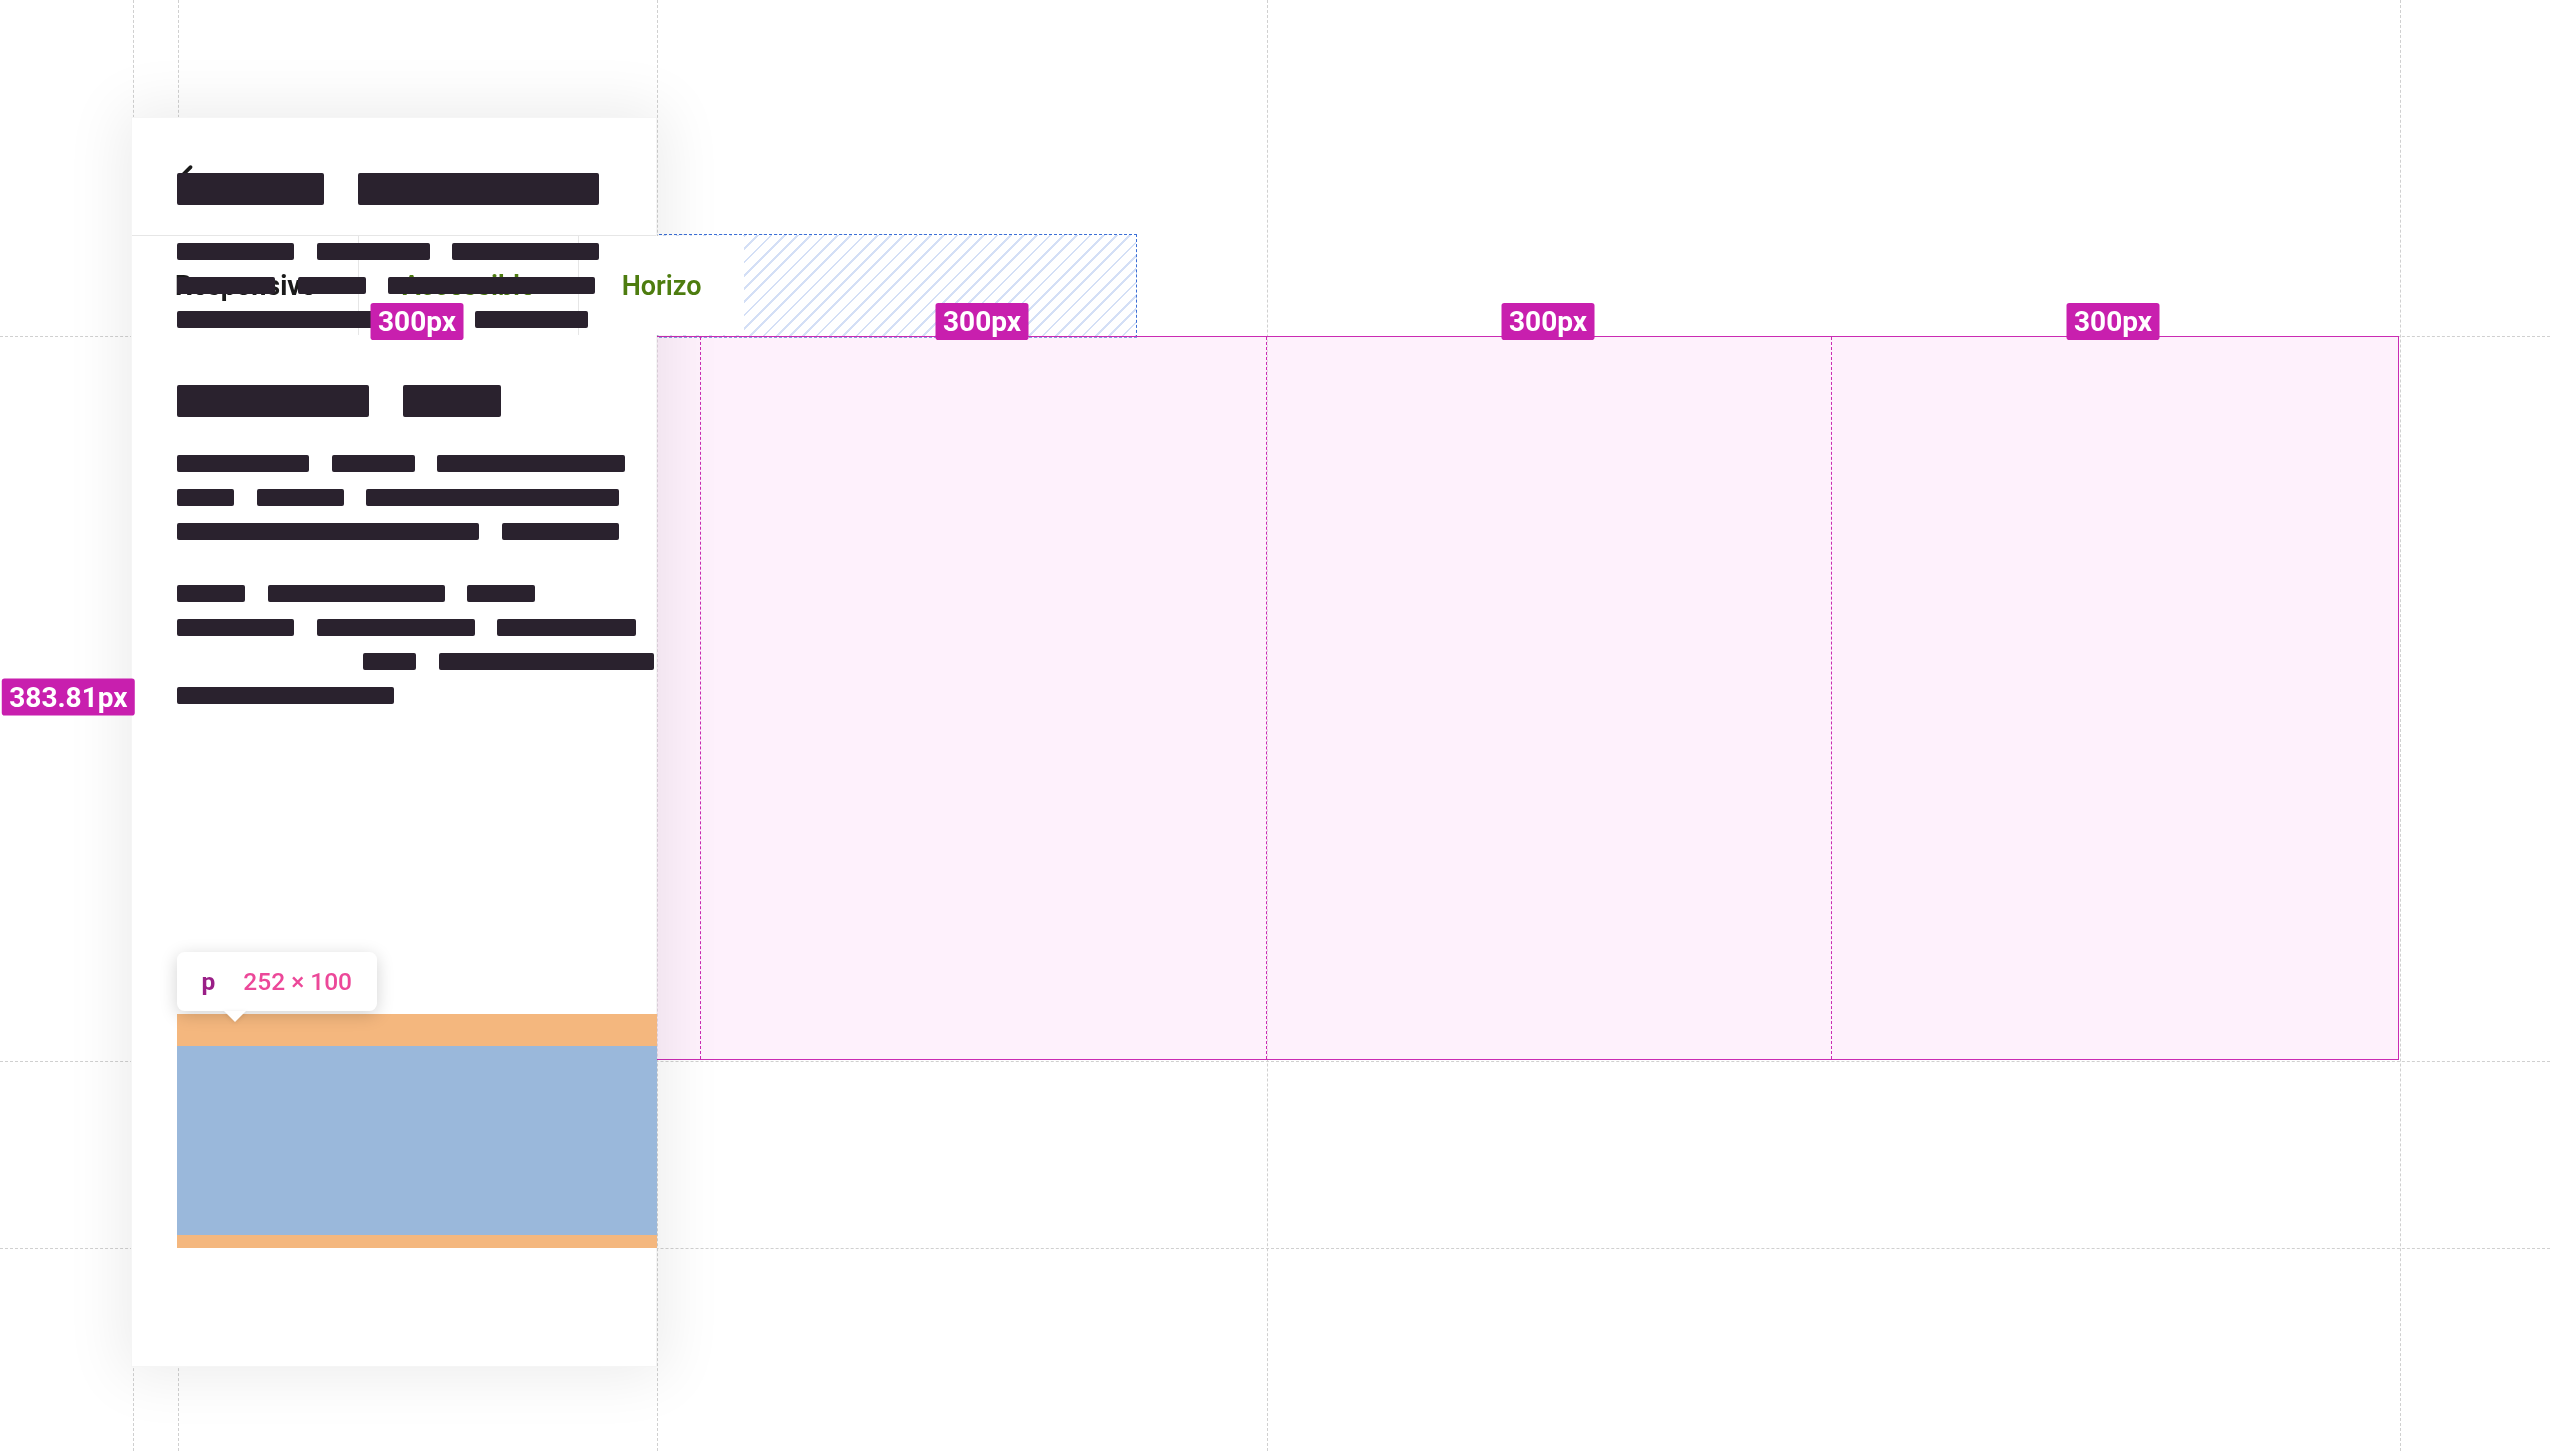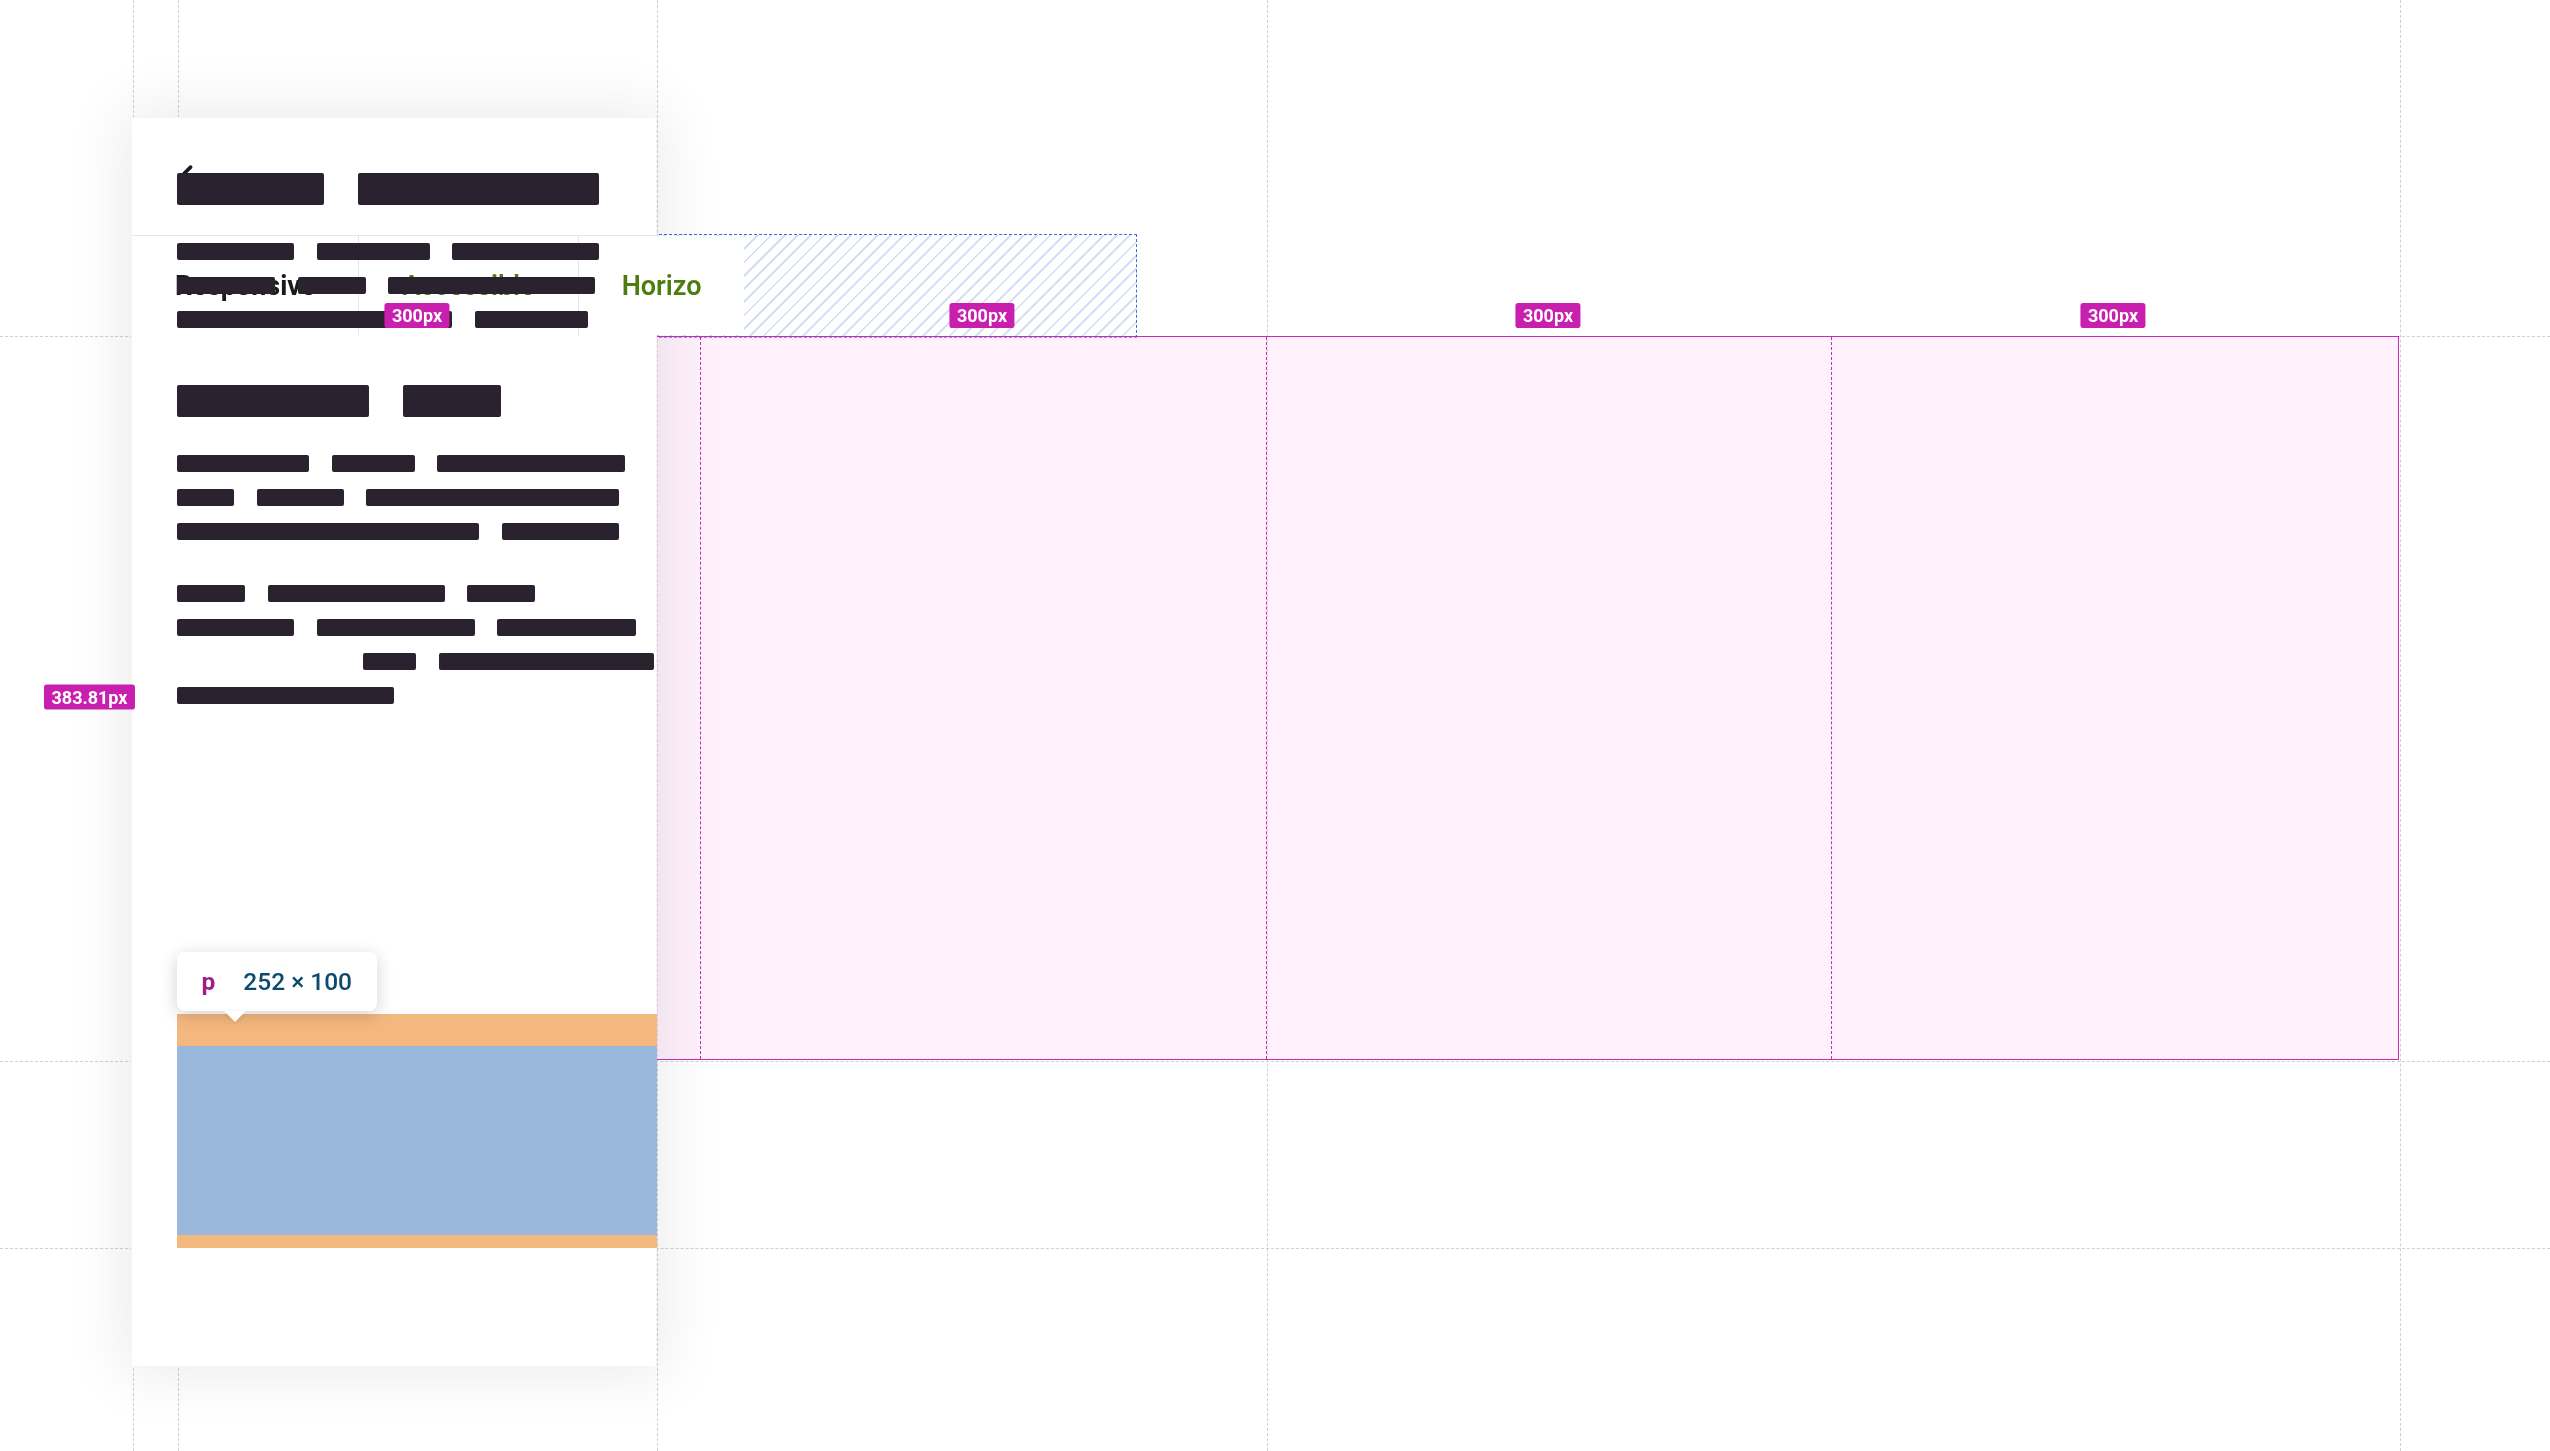--- a/index.html
+++ b/index.html
@@ -85,21 +85,21 @@
   .grid-col-divider {
     position: absolute; top: 0; bottom: 0;
     border-left: 1.9px dashed #ca2bb3;
   }
 
   
   .px-chip {
     position: absolute;
     background: #c81fae;
     color: #fff;
-    font-size: 18px;
+    font-size: 28px;
     font-weight: 700;
     padding: 1.9px 7.5px;
     border-radius: 2.8px;
     transform: translateX(-50%);
     z-index: 20;
     white-space: nowrap;
   }
   .px-chip.left-chip { transform: translate(-100%, -50%); }
 
   
@@ -124,21 +124,21 @@
     left: 177px; top: 952px;
     background: #fff;
     border-radius: 7.5px;
     box-shadow: 0 3.8px 17px rgba(0,0,0,.18);
     padding: 15px 24.5px;
     display: flex; align-items: center; gap: 28px;
     font-size: 24.5px;
     z-index: 40;
   }
   .tooltip .tag { color: #9a1f87; font-weight: 700; }
-  .tooltip .dim { color: #0c4a6e; font-weight: 500; }
+  .tooltip .dim { color: #ec4899; font-weight: 500; }
   .tooltip::after {
     content: "";
     position: absolute;
     left: 47px; bottom: -11.3px;
     border-left: 11.3px solid transparent;
     border-right: 11.3px solid transparent;
     border-top: 11.3px solid #fff;
     filter: drop-shadow(0 1.9px 1.9px rgba(0,0,0,.1));
   }
 

